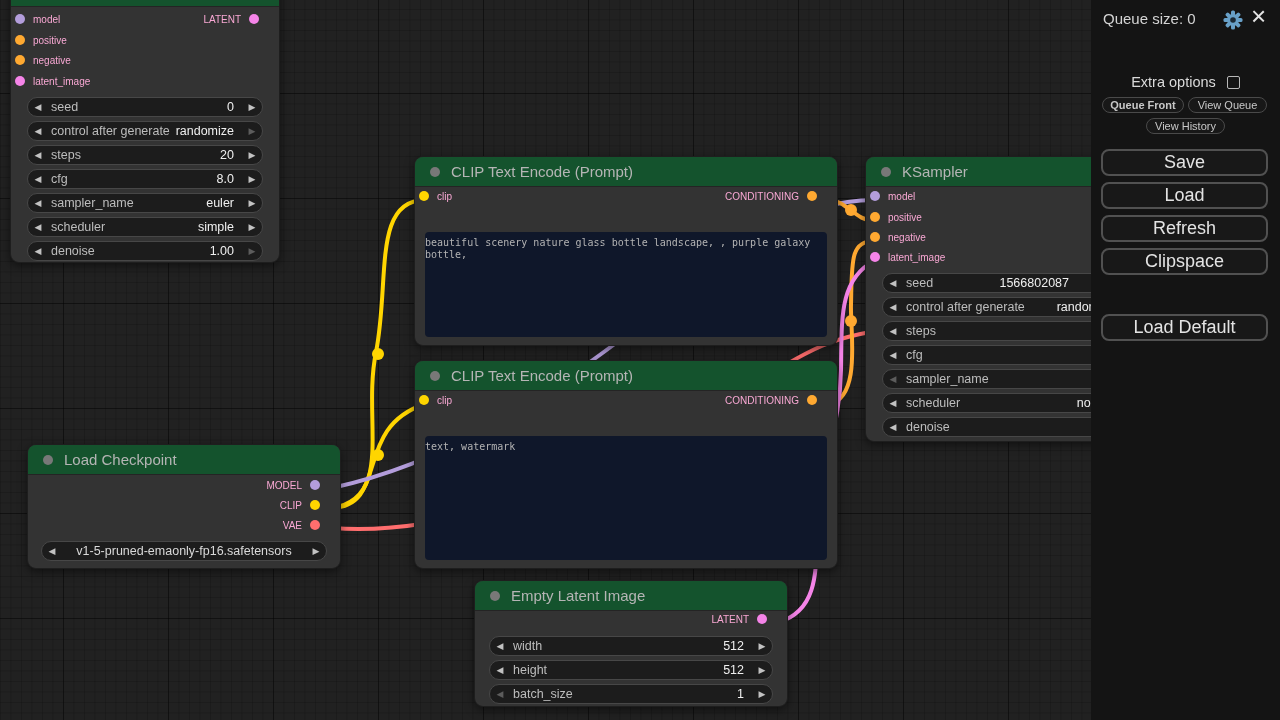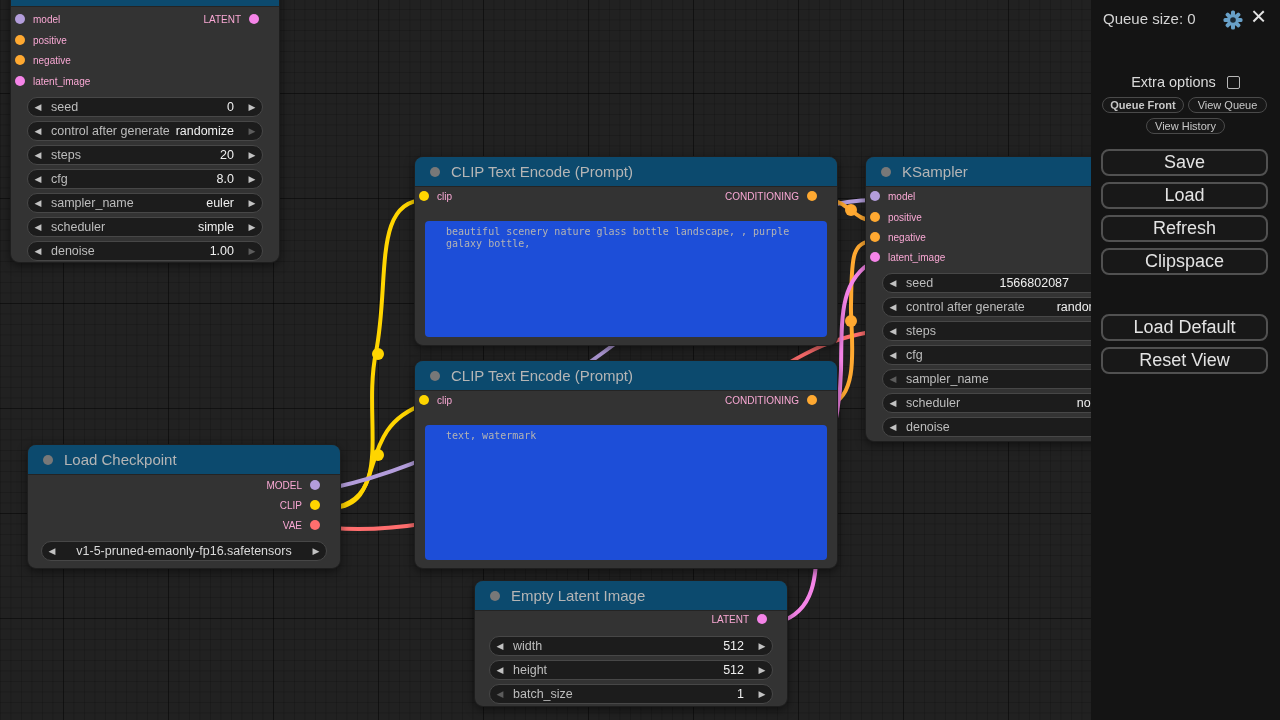--- a/index.html
+++ b/index.html
@@ -11,21 +11,21 @@
       linear-gradient(90deg, rgba(0,0,0,.38) 1px, transparent 1px),
       linear-gradient(rgba(0,0,0,.16) 1px, transparent 1px),
       linear-gradient(90deg, rgba(0,0,0,.16) 1px, transparent 1px);
     background-size:105px 105px,105px 105px,10.5px 10.5px,10.5px 10.5px;
     background-position:-42px -12px;}
   #wires{position:absolute;left:0;top:0;z-index:1;}
   #wires path{fill:none;stroke-width:4;stroke-linecap:round;}
 
   .node{position:absolute;z-index:2;background:#333333;border:1px solid #1e1e1e;
     border-radius:9px;box-shadow:0 3px 10px rgba(0,0,0,.5);}
-  .titlebar{position:absolute;left:0;right:0;top:0;height:30px;background:#0c4a6e;
+  .titlebar{position:absolute;left:0;right:0;top:0;height:30px;background:#14532d;
     border-radius:8px 8px 0 0;border-bottom:1px solid #242424;display:flex;align-items:center;
     color:#b5b5b5;font-size:15px;white-space:nowrap;overflow:hidden;}
   .tdot{width:10px;height:10px;border-radius:50%;background:#787878;margin:0 11px 0 15px;flex:0 0 auto;}
 
   .port{position:absolute;height:20px;display:flex;align-items:flex-start;
     font-size:10px;color:#f9a8d4;white-space:nowrap;}
   .port .dot{width:10px;height:10px;border-radius:50%;flex:0 0 auto;}
   .port.in{left:4px;}  .port.in .dot{margin-right:8px;}
   .port.out{right:20px;} .port.out .dot{margin-left:8px;}
 
@@ -34,23 +34,23 @@
     font-size:12.5px;color:#bdbdbd;overflow:hidden;}
   .arr{flex:0 0 auto;width:20px;text-align:center;color:#c2c2c2;font-size:9px;line-height:18px;}
   .arr.dim{color:#5c5c5c;}
   .arr-l::before{content:"\25C0";}
   .arr-r::before{content:"\25B6";}
   .wlabel{margin-left:3px;overflow:hidden;white-space:nowrap;text-overflow:ellipsis;flex:0 1 auto;}
   .wvalue{margin-left:auto;margin-right:8px;color:#efefef;white-space:nowrap;flex:0 0 auto;}
   .wvalue.cut{margin-right:54px;text-align:center;}
   .widget.center .wvalue{margin:0 auto;color:#d9d9d9;}
 
-  .prompt{position:absolute;left:10px;right:10px;background:#1d4ed8;border-radius:4px;
-    font:10px/12px "DejaVu Sans Mono",monospace;color:#b3b3b3;padding:5px 21px;
-    white-space:pre-wrap;overflow:hidden;}
+  .prompt{position:absolute;left:10px;right:10px;background:#0f172a;border-radius:4px;
+    font:10px/12px "DejaVu Sans Mono",monospace;color:#b3b3b3;padding:5px 0;
+    white-space:pre-wrap;overflow:hidden;margin-top:11px;}
 
   
   #menu{position:absolute;left:1091px;top:0;width:189px;height:720px;background:#141414;z-index:10;}
   #menu .qsize{position:absolute;left:12px;top:10px;font-size:15px;color:#d4d4d4;}
   #menu .gear{position:absolute;left:132px;top:10px;width:20px;height:20px;cursor:pointer;}
   #menu .close{position:absolute;left:160px;top:1px;font-size:26px;color:#e4e4e4;cursor:pointer;line-height:30px;}
   .btn{position:absolute;background:#181818;border:2px solid #515151;border-radius:8px;
     color:#e3e3e3;display:flex;align-items:center;justify-content:center;cursor:pointer;}
   #menu .qprompt{left:10px;top:37px;width:152px;height:27px;font-size:19px;color:#f1f1f1;}
   #menu .extra{position:absolute;left:0;top:74px;width:100%;display:flex;align-items:center;
@@ -318,16 +318,15 @@
       <span class="chk"></span>
     </div>
     <div class="btn sm qfront">Queue Front</div>
     <div class="btn sm vqueue">View Queue</div>
     <div class="btn sm vhist">View History</div>
     <div class="btn big" style="top:149px">Save</div>
     <div class="btn big" style="top:182px">Load</div>
     <div class="btn big" style="top:215px">Refresh</div>
     <div class="btn big" style="top:248px">Clipspace</div>
     <div class="btn big" style="top:314px">Load Default</div>
-    <div class="btn big" style="top:347px">Reset View</div>
   </div>
 
 </div>
 
 </body></html>

